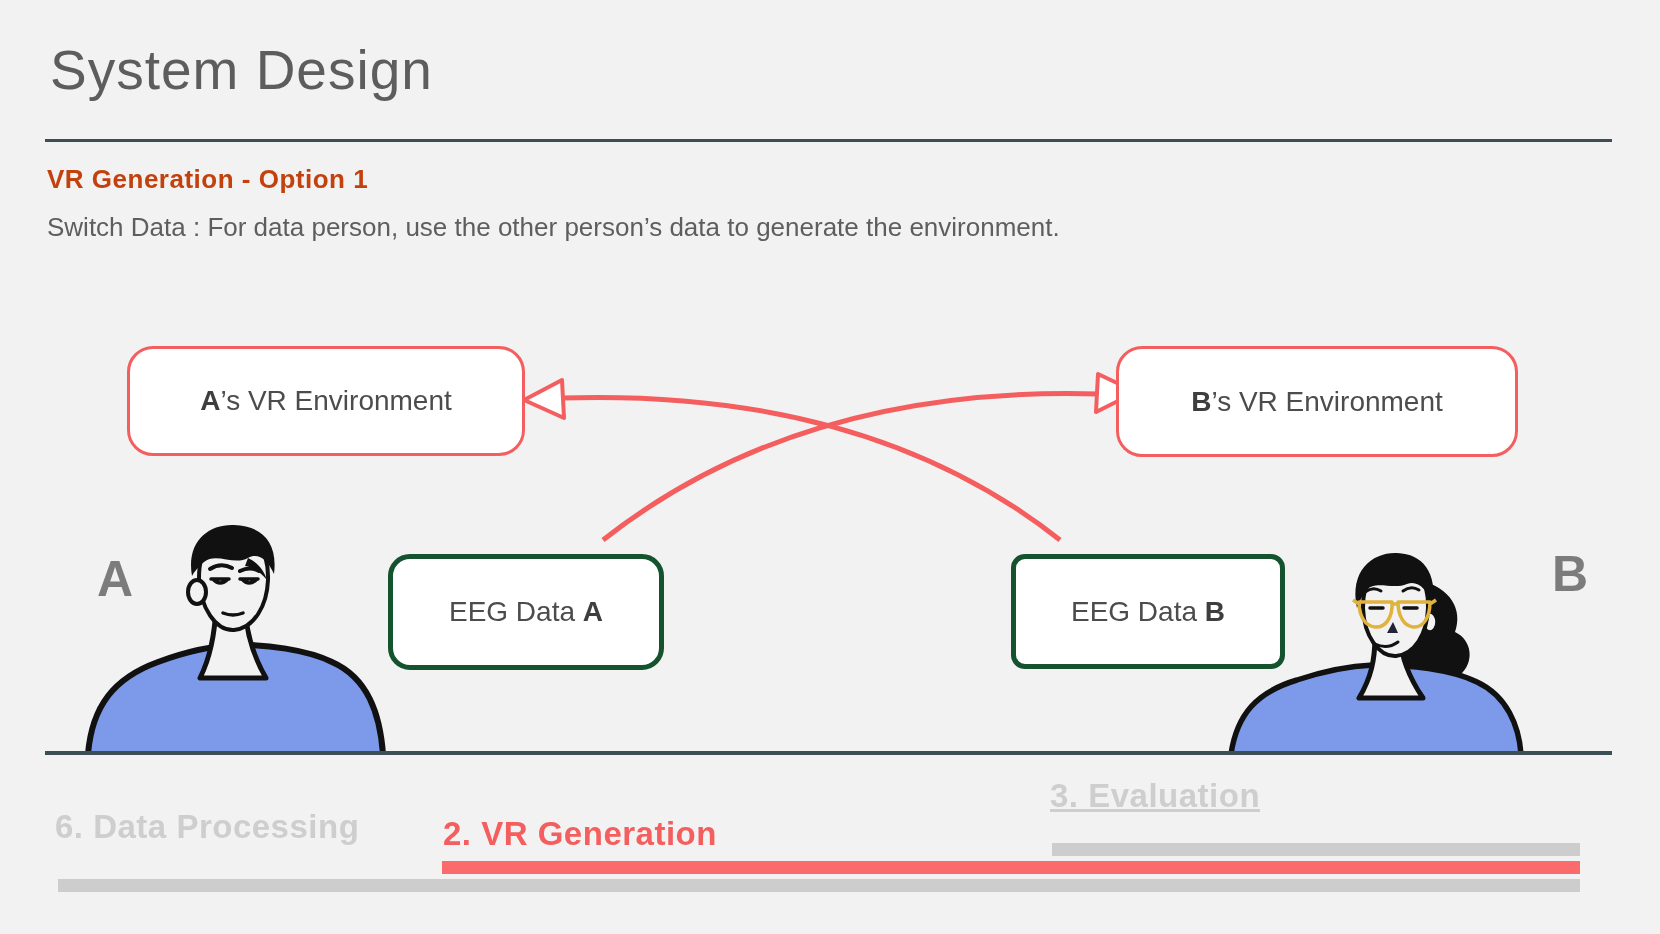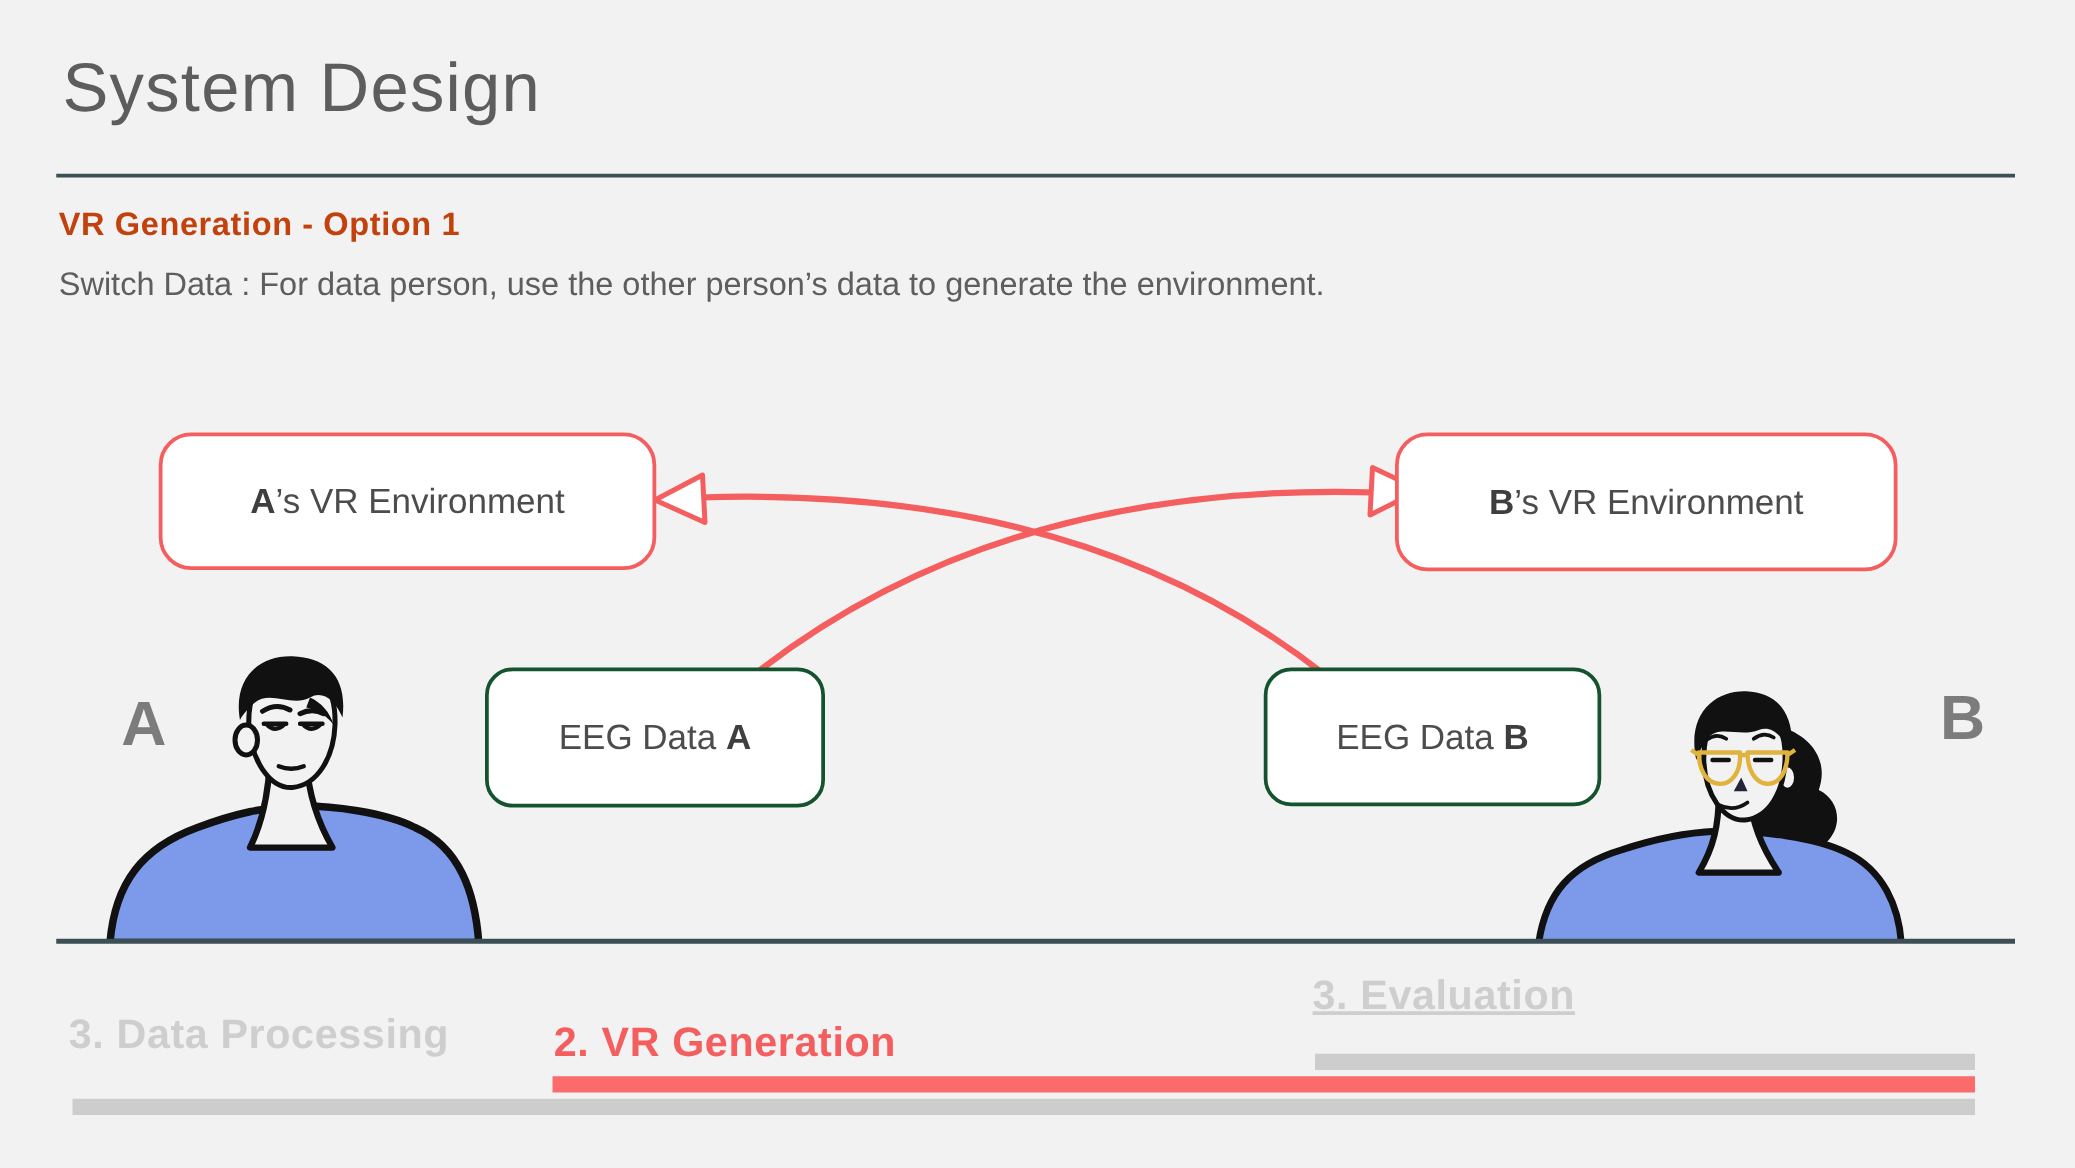--- a/index.html
+++ b/index.html
@@ -19,25 +19,25 @@
   .heading{left:47px;top:164px;font-size:26px;font-weight:bold;color:#c2410c;letter-spacing:.5px;}
   .subtitle{left:47px;top:212px;font-size:26px;color:#5e5e5e;}
 
   
   .dbox{
     background:#ffffff;display:flex;align-items:center;justify-content:center;
     font-size:28px;color:#4c4c4c;z-index:3;text-align:right;
   }
   .dbox .b{font-weight:bold;color:#3e3e3e;}
   .env{border:3px solid #f45e5f;border-radius:26px;}
-  .eeg{border:3px solid #14532d;border-radius:22px;}
+  .eeg{border:5px solid #14532d;border-radius:22px;margin-top:20px;}
   .env-a{left:127px;top:346px;width:392px;height:104px;}
   .env-b{left:1116px;top:346px;width:396px;height:105px;}
   .eeg-a{left:388px;top:534px;width:266px;height:106px;}
-  .eeg-b{left:1011px;top:534px;width:264px;height:105px;}
+  .eeg-b{left:1011px;top:534px;width:264px;height:105px;border-radius:14px;}
 
   .arrow-layer{left:0;top:0;width:1660px;height:934px;z-index:2;pointer-events:none;}
 
   .person{z-index:1;}
   .person-a{left:80px;top:518px;width:310px;height:236px;}
   .person-b{left:1225px;top:538px;width:300px;height:216px;}
   .pletter{font-size:50px;font-weight:bold;color:#7c7c7c;z-index:1;}
   .pletter.a{left:97px;top:550px;}
   .pletter.b{left:1552px;top:545px;}
 
@@ -111,19 +111,19 @@
   <path d="M 178 53 Q 186 47 194 52" fill="none" stroke="#111111" stroke-width="3" stroke-linecap="round"></path>
   <path d="M 134 64 L 167 64 C 168 80 160 90 150 89 C 140 88 134 78 134 64 Z M 173 64 L 205 64 C 205 80 198 90 188 89 C 179 88 173 78 173 64 Z M 167 66 L 173 66 M 134 66 L 128 62 M 205 66 L 211 62" fill="none" stroke="#e0b23e" stroke-width="3.5" stroke-linejoin="round"></path>
   <path d="M 145 70 L 158 70" fill="none" stroke="#111111" stroke-width="3.5" stroke-linecap="round"></path>
   <path d="M 179 70 L 192 70" fill="none" stroke="#111111" stroke-width="3.5" stroke-linecap="round"></path>
   <path d="M 168 84 L 162 95 L 173 95 Z" fill="#23233a"></path>
   <path d="M 150 106 Q 162 112 173 104" fill="none" stroke="#111111" stroke-width="3" stroke-linecap="round"></path>
 </svg>
 
 <div class="abs rule base"></div>
 
-<div class="abs step inactive step1">3. Data Processing</div>
+<div class="abs step inactive step1">6. Data Processing</div>
 <div class="abs step active step2">2. VR Generation</div>
 <div class="abs step inactive step3">3. Evaluation</div>
 
 <div class="abs bar gray bar3"></div>
 <div class="abs bar red bar2"></div>
 <div class="abs bar gray bar1"></div>
 
 </body></html>

